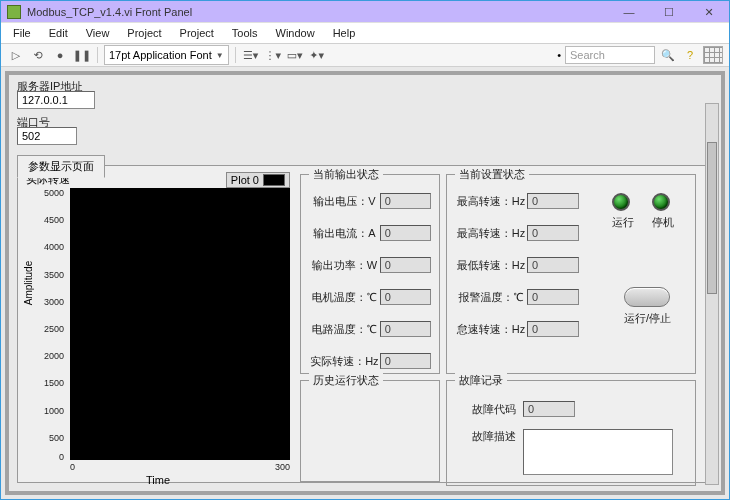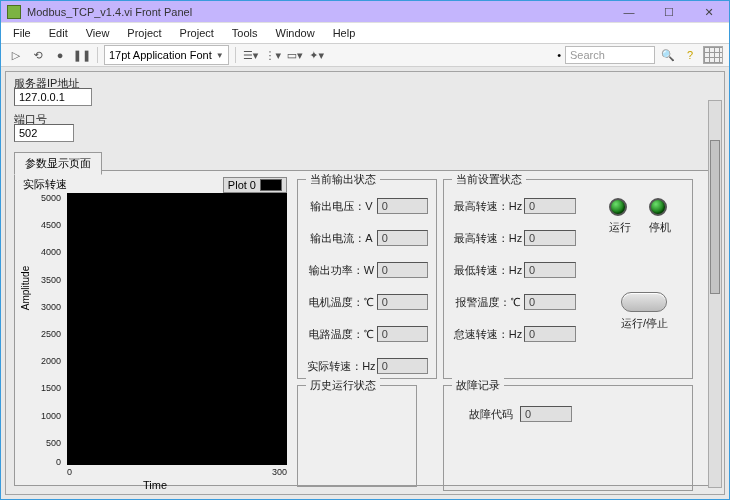--- a/index.html
+++ b/index.html
@@ -14,21 +14,21 @@
 .menuitem { padding: 2px 8px; color: #222; }
 .toolbar { height: 24px; display: flex; align-items: center; padding: 0 6px; gap: 4px; border-top: 1px solid #d0d0d0; border-bottom: 1px solid #d0d0d0; background: #f6f6f6; }
 .tb-btn { width: 18px; height: 18px; display: flex; align-items: center; justify-content: center; color: #555; border: 1px solid transparent; }
 .tb-sep { width: 1px; height: 16px; background: #ccc; margin: 0 2px;}
 .tb-combo { height: 18px; border: 1px solid #bbb; background: #fff; padding: 9px 4px; display: flex; align-items: center; gap: 4px;}
 .tb-combo .caret { font-size: 8px; color: #555;}
 .tb-right { margin-left: auto; display: flex; align-items: center; gap: 4px;}
 .searchbox { width: 90px; height: 18px; border: 1px solid #bbb; background: #fff; padding: 0 4px; display:flex; align-items:center;}
 .grid-icon { width: 20px; height: 18px; background: #f0f0f0; border: 1px solid #aaa; display:inline-block; background-image: linear-gradient(#999 1px, transparent 1px), linear-gradient(90deg, #999 1px, transparent 1px); background-size: 5px 5px;}
 .workspace { flex: 1; background: #e8e8e8; position: relative; overflow: hidden; }
-.canvas { position: absolute; inset: 4px; background: #e9e9e9; border: 1px solid #a3a3a3; }
+.canvas { position: absolute; inset: 4px; background: #e9e9e9; border: 4px solid #a3a3a3; }
 .field-label { color: #222; margin: 4px 0 2px 8px; display:block;}
 .text-input { background: #fff; border: 1px solid #888; border-top-color:#666; border-left-color:#666; height: 18px; padding: 0 4px; }
 .sunken-num { background: #e0e0e0; border: 1px solid #888; border-top-color:#555; border-left-color:#555; height: 16px; width: 52px; padding: 0 4px; display:inline-flex; align-items:center; color:#444;}
 .tabs { position:absolute; left: 8px; top: 112px; display:flex;gap:12px; }
 .tab { padding: 3px 10px; background:#dcdcdc; border:1px solid #999; border-bottom:none; margin-right:2px;}
 .tab.active { background:#efefef; border-bottom:1px solid #efefef; position:relative; z-index:2;}
 .tabbody { position:absolute; left:8px; top:130px; right:8px; bottom:8px; background:#efefef; border:1px solid #999; }
 .groupbox { position:absolute; border:1px solid #999; }
 .group-title { position:absolute; top:-8px; left:8px; background:#efefef; padding:0 4px; color:#222;}
 .plot { position:absolute; background:#000; }
@@ -102,21 +102,21 @@
 
       <span class="field-label" style="position:absolute; left:0px; top:0px;">服务器IP地址</span>
       <input class="text-input" style="position: absolute; left: 8px; top: 16px; width: 78px;" value="127.0.0.1">
       <span class="field-label" style="position:absolute; left:0px; top:36px;">端口号</span>
       <input class="text-input" style="position: absolute; left: 8px; top: 52px; width: 60px;" value="502">
 
       <div class="tabs" style="top:80px;">
         <div class="tab active">参数显示页面</div>
       </div>
 
-      <div class="tabbody" style="top:98px;text-decoration:underline;">
+      <div class="tabbody" style="top:90px;text-decoration:underline;">
 
         <div style="position:absolute; left:6px; top:6px; width:268px; height:312px;">
           <span style="position:absolute; left:2px; top:0;">实际转速</span>
           <div class="legend">
             <span>Plot 0</span>
             <span class="swatch"></span>
           </div>
           <div style="position:absolute; left:0; top:16px; bottom:24px; width:42px;">
             <div class="y-tick" style="top:0%">5000</div>
             <div class="y-tick" style="top:10%">4500</div>
@@ -162,21 +162,21 @@
                 <span class="lbl">电路温度：℃</span>
                 <span class="sunken-num">0</span>
               </div>
             <div class="row">
                 <span class="lbl">实际转速：Hz</span>
                 <span class="sunken-num">0</span>
               </div>
           </div>
         </div>
 
-        <div class="groupbox" style="left:282px; top:214px; width:120px; height:102px;">
+        <div class="groupbox" style="left:282px; top:214px; width:140px; height:102px;">
           <span class="group-title">历史运行状态</span>
         </div>
 
         <div class="groupbox" style="left:428px; top:8px; width:250px; height:200px;">
           <span class="group-title">当前设置状态</span>
           <div style="position:absolute; left:8px; top:14px; width:140px;">
             <div class="row">
                 <span class="lbl">最高转速：Hz</span>
                 <span class="sunken-num">0</span>
               </div>
@@ -213,20 +213,24 @@
           </div>
         </div>
 
         <div class="groupbox" style="left:428px; top:214px; width:250px; height:106px;">
           <span class="group-title">故障记录</span>
           <div style="padding:16px 10px 0 18px;">
             <div class="row">
                 <span class="lbl" style="width:58px">故障代码</span>
                 <span class="sunken-num">0</span>
               </div>
+            <div class="row" style="align-items:flex-start; height:auto;">
+              <span class="lbl" style="width:58px">故障描述</span>
+              <textarea class="text-input" style="width: 150px; height: 46px; resize: none;"></textarea>
+            </div>
           </div>
         </div>
 
       </div>
 
       <div class="sb-v">
           <div class="thumb"></div>
         </div>
     </div>
   </div>

